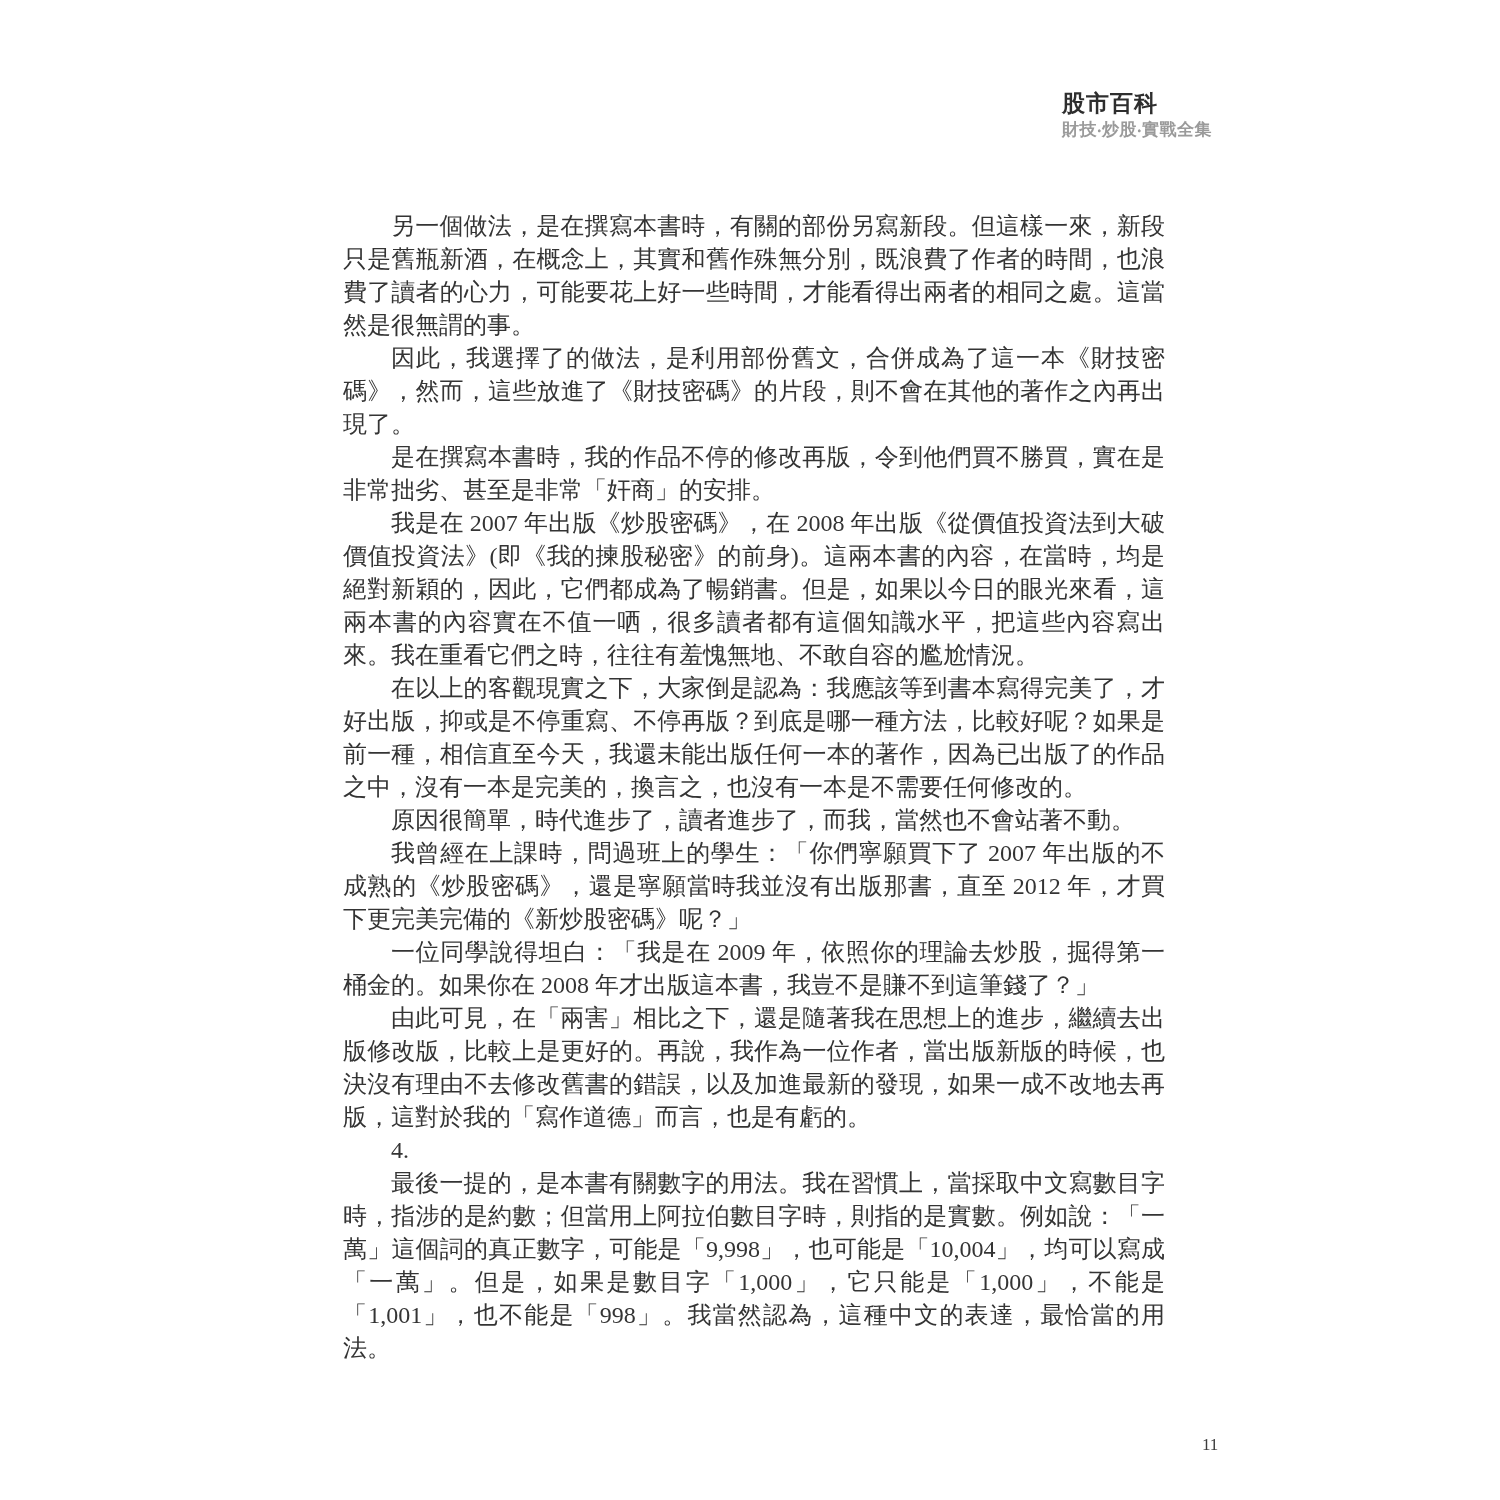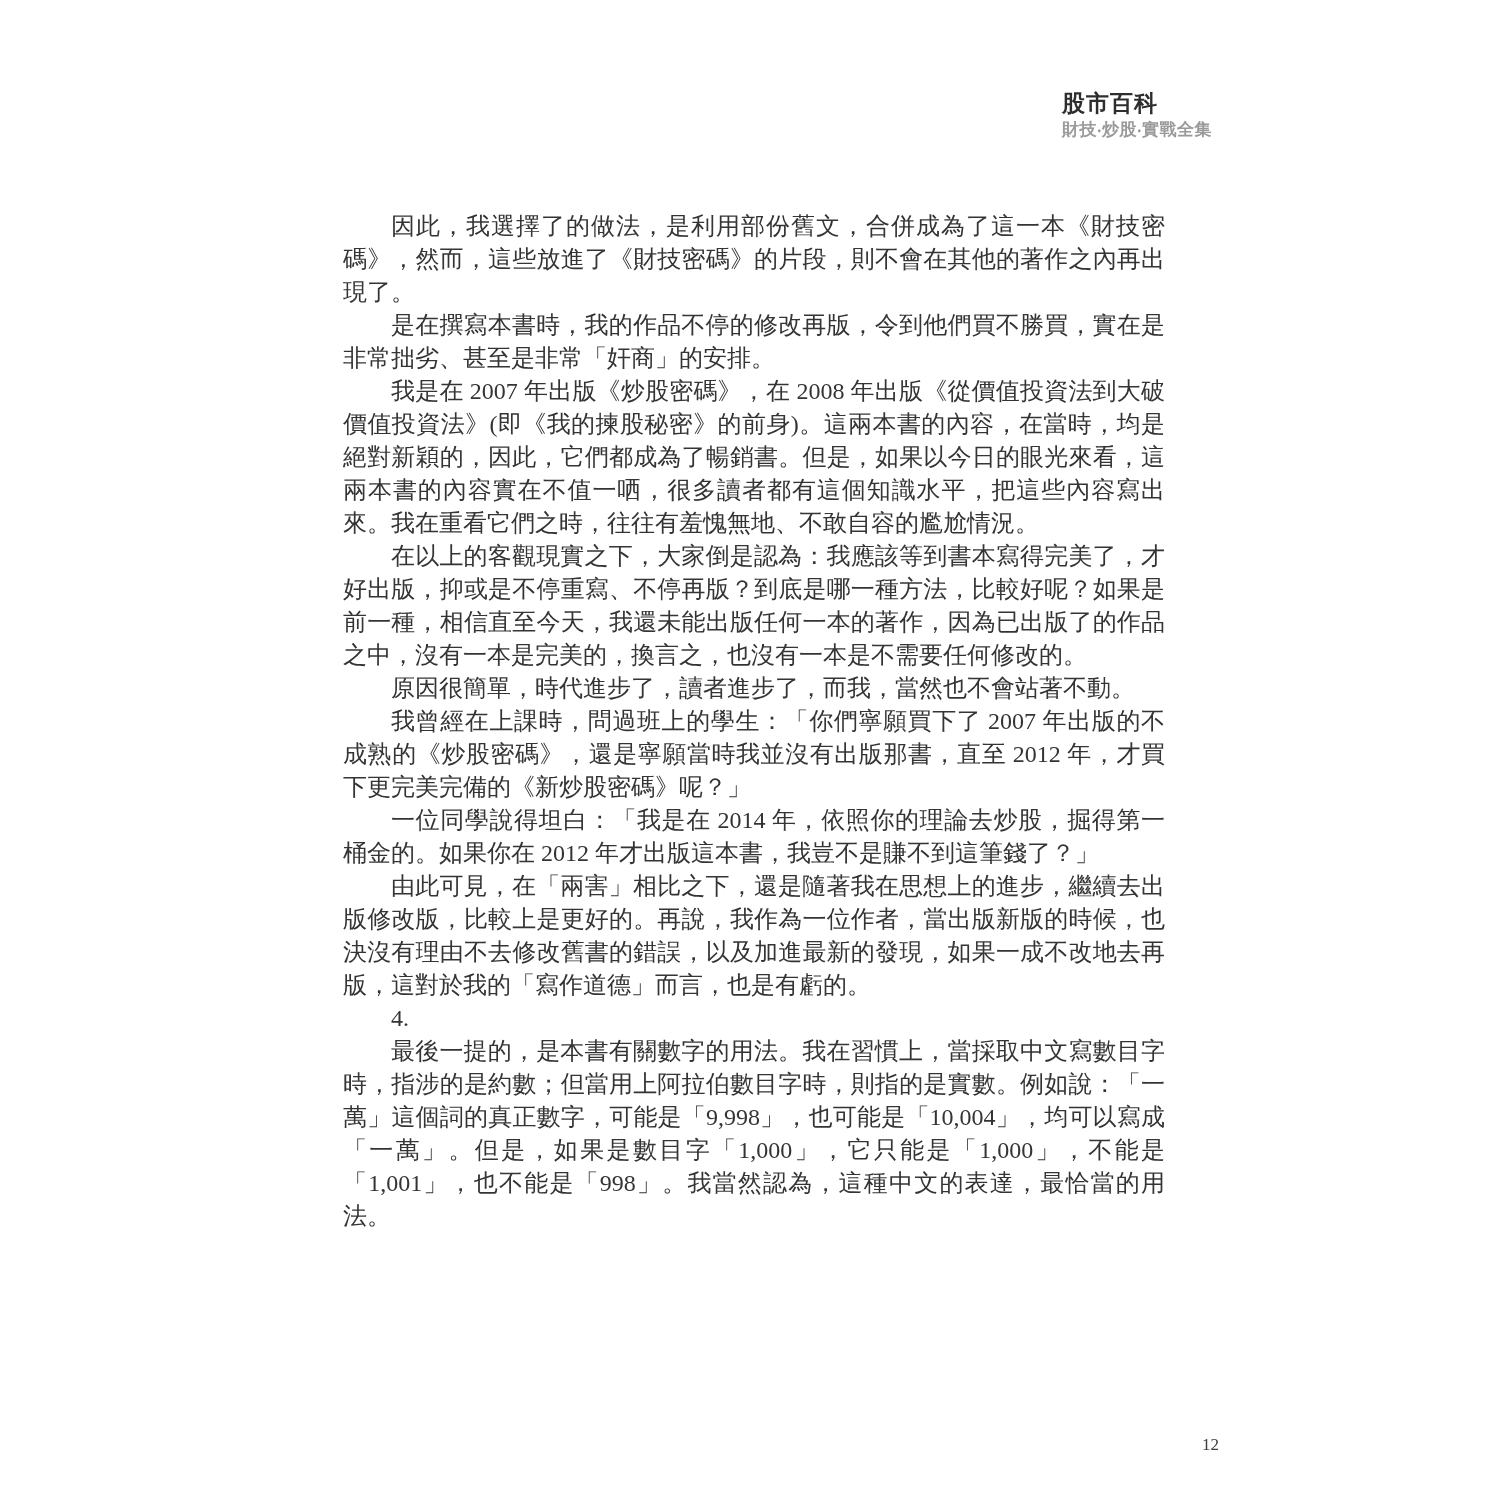--- a/index.html
+++ b/index.html
@@ -73,29 +73,30 @@
 <body>
 
 <div class="page">
 
   <div class="book-header">
     <div class="series-title">股市百科</div>
     <div class="series-subtitle">財技‧炒股‧實戰全集</div>
   </div>
 
   <div class="content">
+    <p>另一個做法，是在撰寫本書時，有關的部份另寫新段。但這樣一來，新段只是舊瓶新酒，在概念上，其實和舊作殊無分別，既浪費了作者的時間，也浪費了讀者的心力，可能要花上好一些時間，才能看得出兩者的相同之處。這當然是很無謂的事。</p>
     <p>因此，我選擇了的做法，是利用部份舊文，合併成為了這一本《財技密碼》，然而，這些放進了《財技密碼》的片段，則不會在其他的著作之內再出現了。</p>
     <p>是在撰寫本書時，我的作品不停的修改再版，令到他們買不勝買，實在是非常拙劣、甚至是非常「奸商」的安排。</p>
     <p>我是在 2007 年出版《炒股密碼》，在 2008 年出版《從價值投資法到大破價值投資法》(即《我的揀股秘密》的前身)。這兩本書的內容，在當時，均是絕對新穎的，因此，它們都成為了暢銷書。但是，如果以今日的眼光來看，這兩本書的內容實在不值一哂，很多讀者都有這個知識水平，把這些內容寫出來。我在重看它們之時，往往有羞愧無地、不敢自容的尷尬情況。</p>
     <p>在以上的客觀現實之下，大家倒是認為：我應該等到書本寫得完美了，才好出版，抑或是不停重寫、不停再版？到底是哪一種方法，比較好呢？如果是前一種，相信直至今天，我還未能出版任何一本的著作，因為已出版了的作品之中，沒有一本是完美的，換言之，也沒有一本是不需要任何修改的。</p>
     <p>原因很簡單，時代進步了，讀者進步了，而我，當然也不會站著不動。</p>
     <p>我曾經在上課時，問過班上的學生：「你們寧願買下了 2007 年出版的不成熟的《炒股密碼》，還是寧願當時我並沒有出版那書，直至 2012 年，才買下更完美完備的《新炒股密碼》呢？」</p>
-    <p>一位同學說得坦白：「我是在 2014 年，依照你的理論去炒股，掘得第一桶金的。如果你在 2012 年才出版這本書，我豈不是賺不到這筆錢了？」</p>
+    <p>一位同學說得坦白：「我是在 2009 年，依照你的理論去炒股，掘得第一桶金的。如果你在 2008 年才出版這本書，我豈不是賺不到這筆錢了？」</p>
     <p>由此可見，在「兩害」相比之下，還是隨著我在思想上的進步，繼續去出版修改版，比較上是更好的。再說，我作為一位作者，當出版新版的時候，也決沒有理由不去修改舊書的錯誤，以及加進最新的發現，如果一成不改地去再版，這對於我的「寫作道德」而言，也是有虧的。</p>
 
     <p class="section-number">4.</p>
 
     <p>最後一提的，是本書有關數字的用法。我在習慣上，當採取中文寫數目字時，指涉的是約數；但當用上阿拉伯數目字時，則指的是實數。例如說：「一萬」這個詞的真正數字，可能是「9,998」，也可能是「10,004」，均可以寫成「一萬」。但是，如果是數目字「1,000」，它只能是「1,000」，不能是「1,001」，也不能是「998」。我當然認為，這種中文的表達，最恰當的用法。</p>
   </div>
 
-  <div class="page-number">12</div>
+  <div class="page-number">11</div>
 
 </div>
 
 </body></html>

